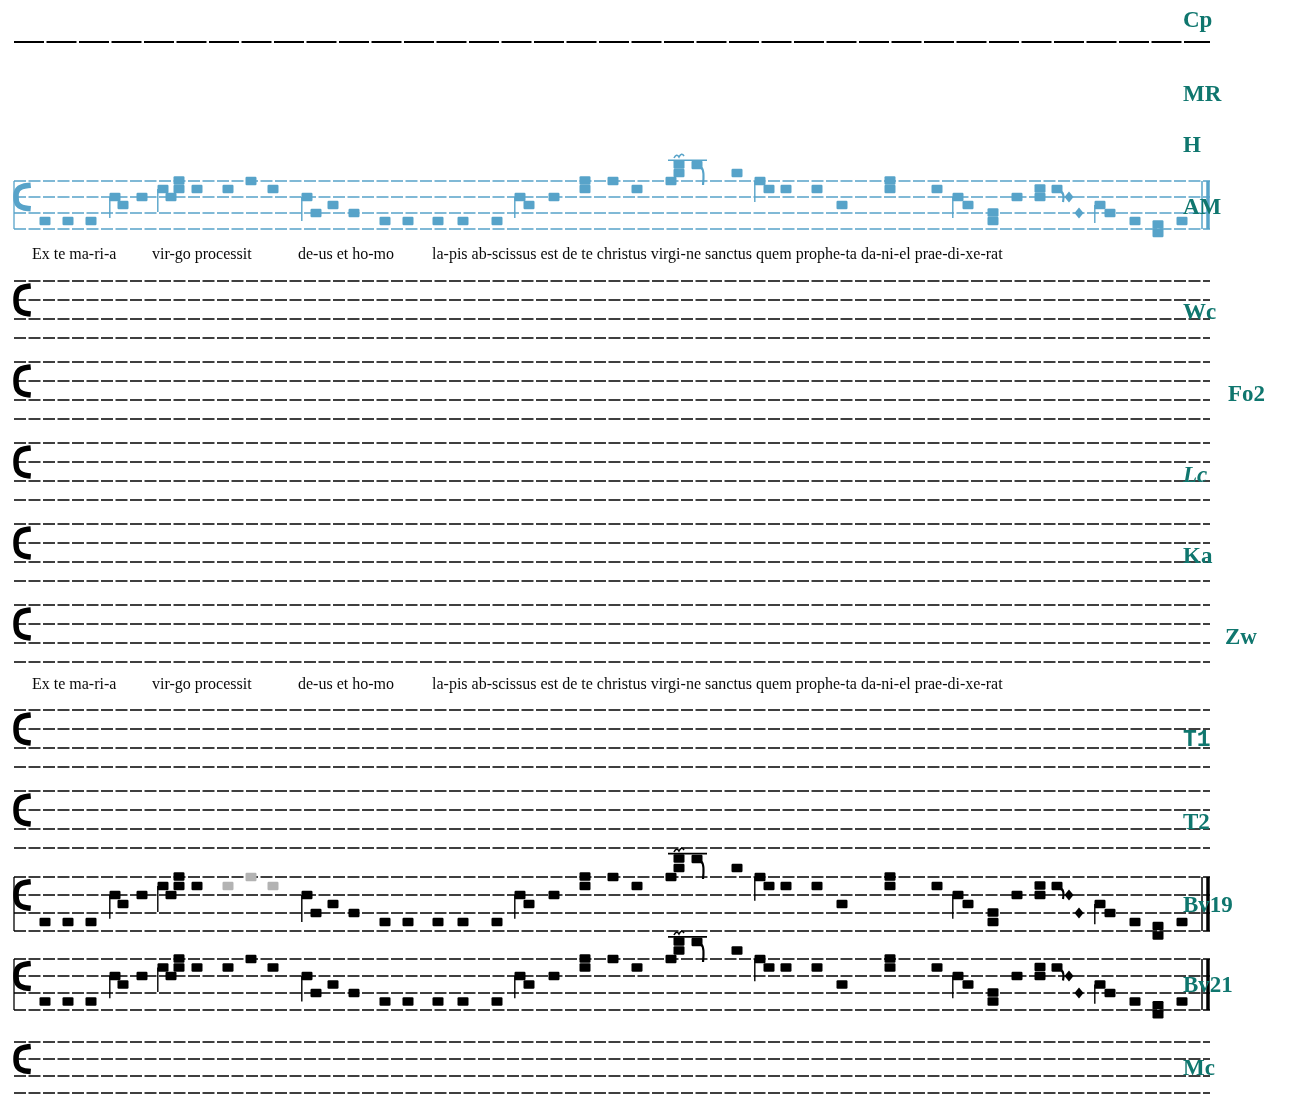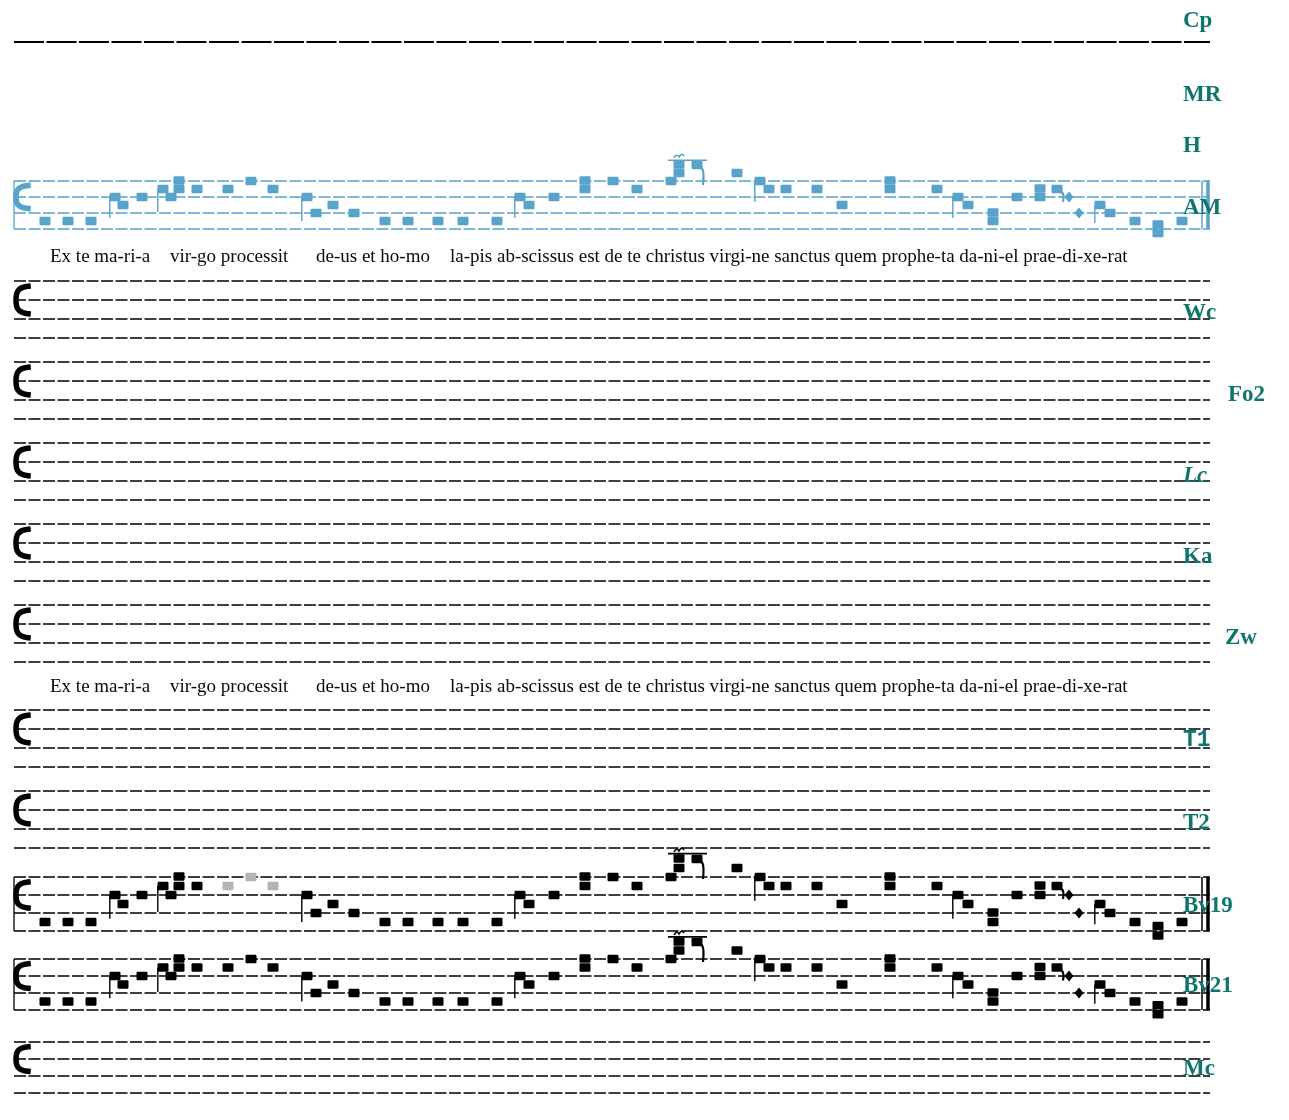--- a/index.html
+++ b/index.html
@@ -3,22 +3,22 @@
 <meta charset="utf-8">
 <style>
   html,body{margin:0;padding:0;background:#ffffff;}
   .page{position:relative;width:1289px;height:1120px;background:#ffffff;overflow:hidden;
         font-family:"Liberation Serif", serif;}
   #score{position:absolute;left:0;top:0;}
   .staff-label{position:absolute;left:1183px;transform:translateY(-50%);
         font-weight:bold;font-size:23px;color:#0f766e;white-space:nowrap;
         font-family:"Liberation Serif", serif;}
   .lyric-line{position:absolute;left:0;width:1289px;height:24px;}
-  .lyric-line .phrase{position:absolute;top:0;font-size:19px;color:#0a0a0a;white-space:nowrap;
-        font-family:"Liberation Serif", serif;margin-left:18px;}
+  .lyric-line .phrase{position:absolute;top:0;font-size:16px;color:#0a0a0a;white-space:nowrap;
+        font-family:"Liberation Serif", serif;}
 </style>
 </head>
 <body>
 
 <div class="page">
   <svg id="score" width="1289" height="1120">
       <g>
         <line x1="14" y1="42" x2="1210" y2="42" stroke="#000000" stroke-width="2.2" stroke-dasharray="30 2.5"></line>
       </g>
       <g></g>

